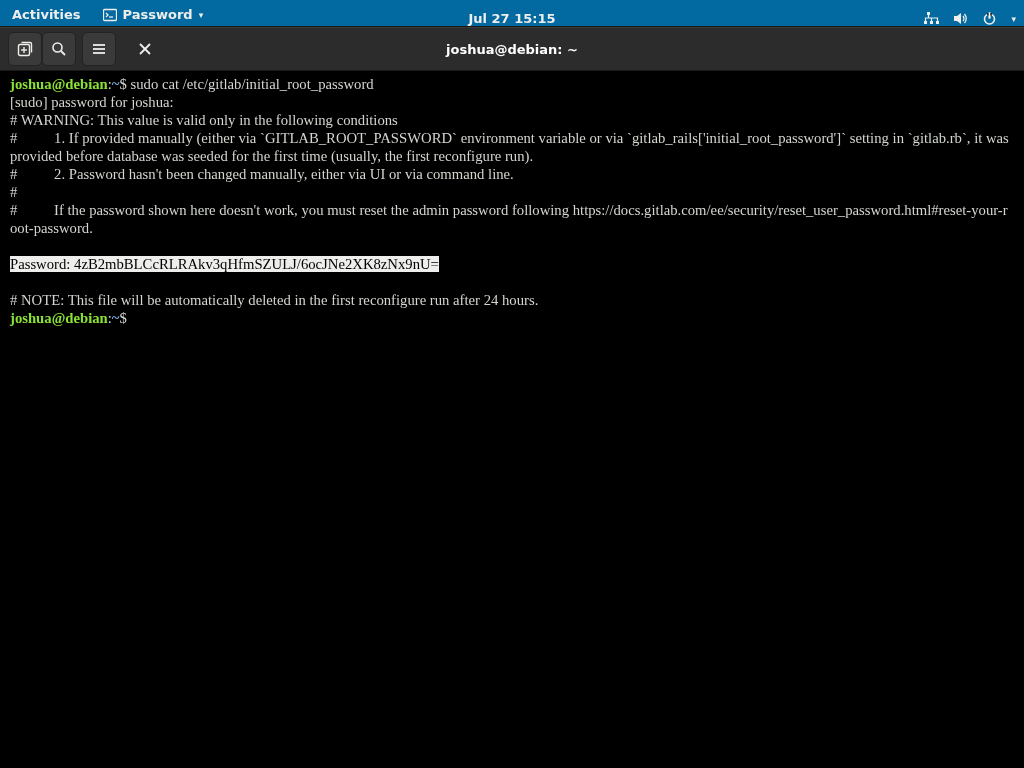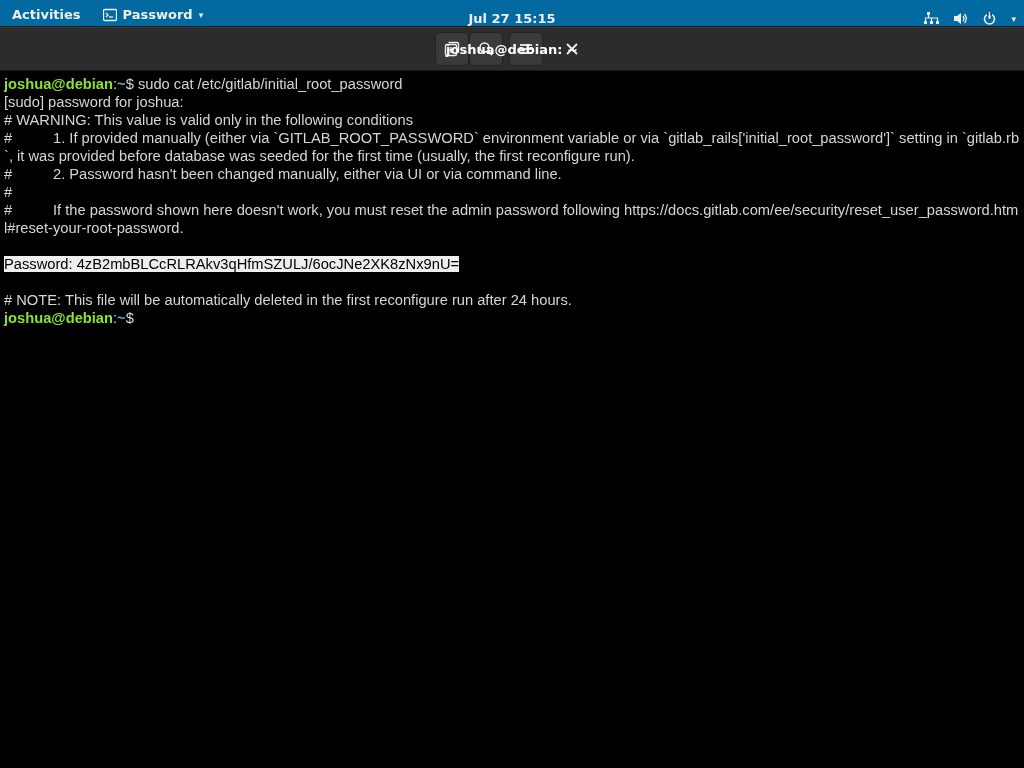--- a/index.html
+++ b/index.html
@@ -75,21 +75,21 @@
       justify-content: center;
     }
     .tray-icon svg {
       display: block;
     }
     .headerbar {
       height: 44px;
       background: #2c2c2c;
       display: flex;
       align-items: center;
-      justify-content: center;
+      justify-content: flex-start;
       padding: 0 8px;
       border-top: 1px solid #3a3a3a;
       border-bottom: 1px solid #1a1a1a;
     }
     .headerbar-left {
       display: flex;
       align-items: center;
     }
     .headerbar-center {
       position: absolute;
@@ -126,22 +126,22 @@
       display: inline-flex;
       align-items: center;
       justify-content: center;
       color: #eeeeec;
       margin-left: 6px;
     }
     .terminal-body {
       width: 1024px;
       height: calc(768px - 27px - 44px);
       background: #000000;
-      padding: 4px 4px;
-      font-family: Liberation Sans, sans-serif;
+      padding: 4px 10px;
+      font-family: Liberation Serif, serif;
       font-size: 14.7px;
       line-height: 18px;
       color: #d3d7cf;
       white-space: pre-wrap;
       word-break: break-all;
       letter-spacing: 0px;
     }
     .prompt-user {
       color: #8ae234;
       font-weight: bold;

